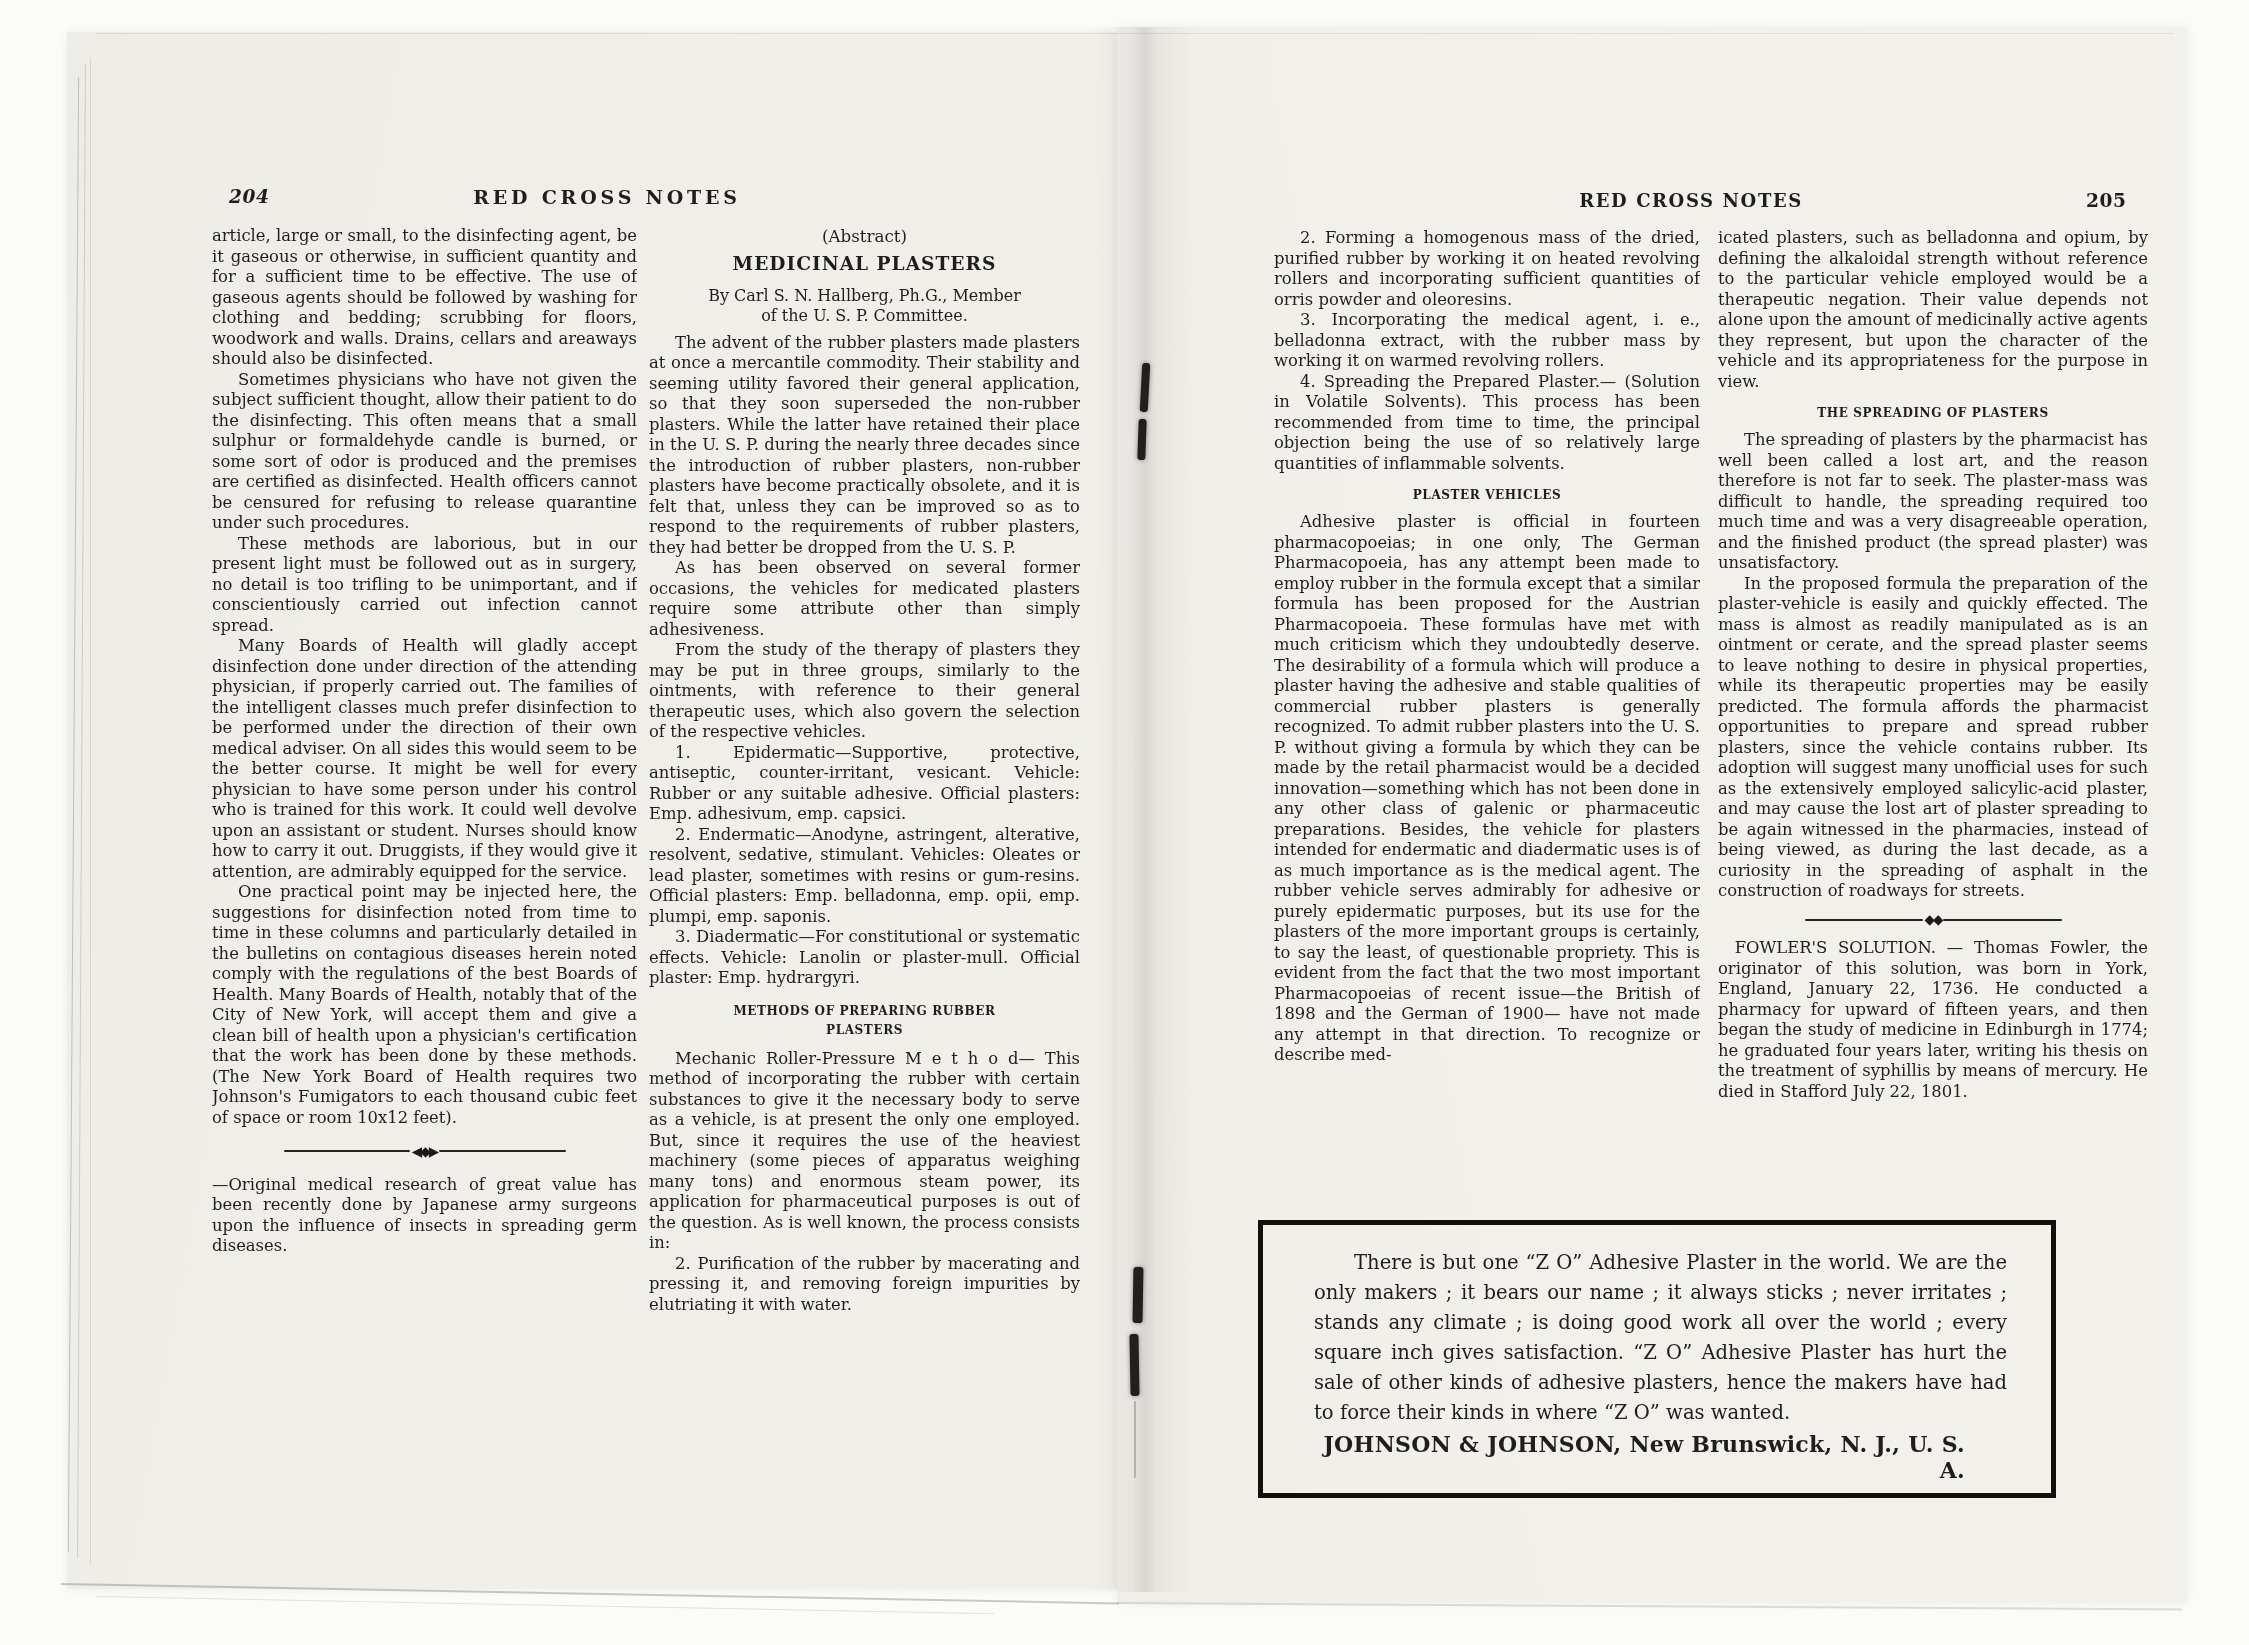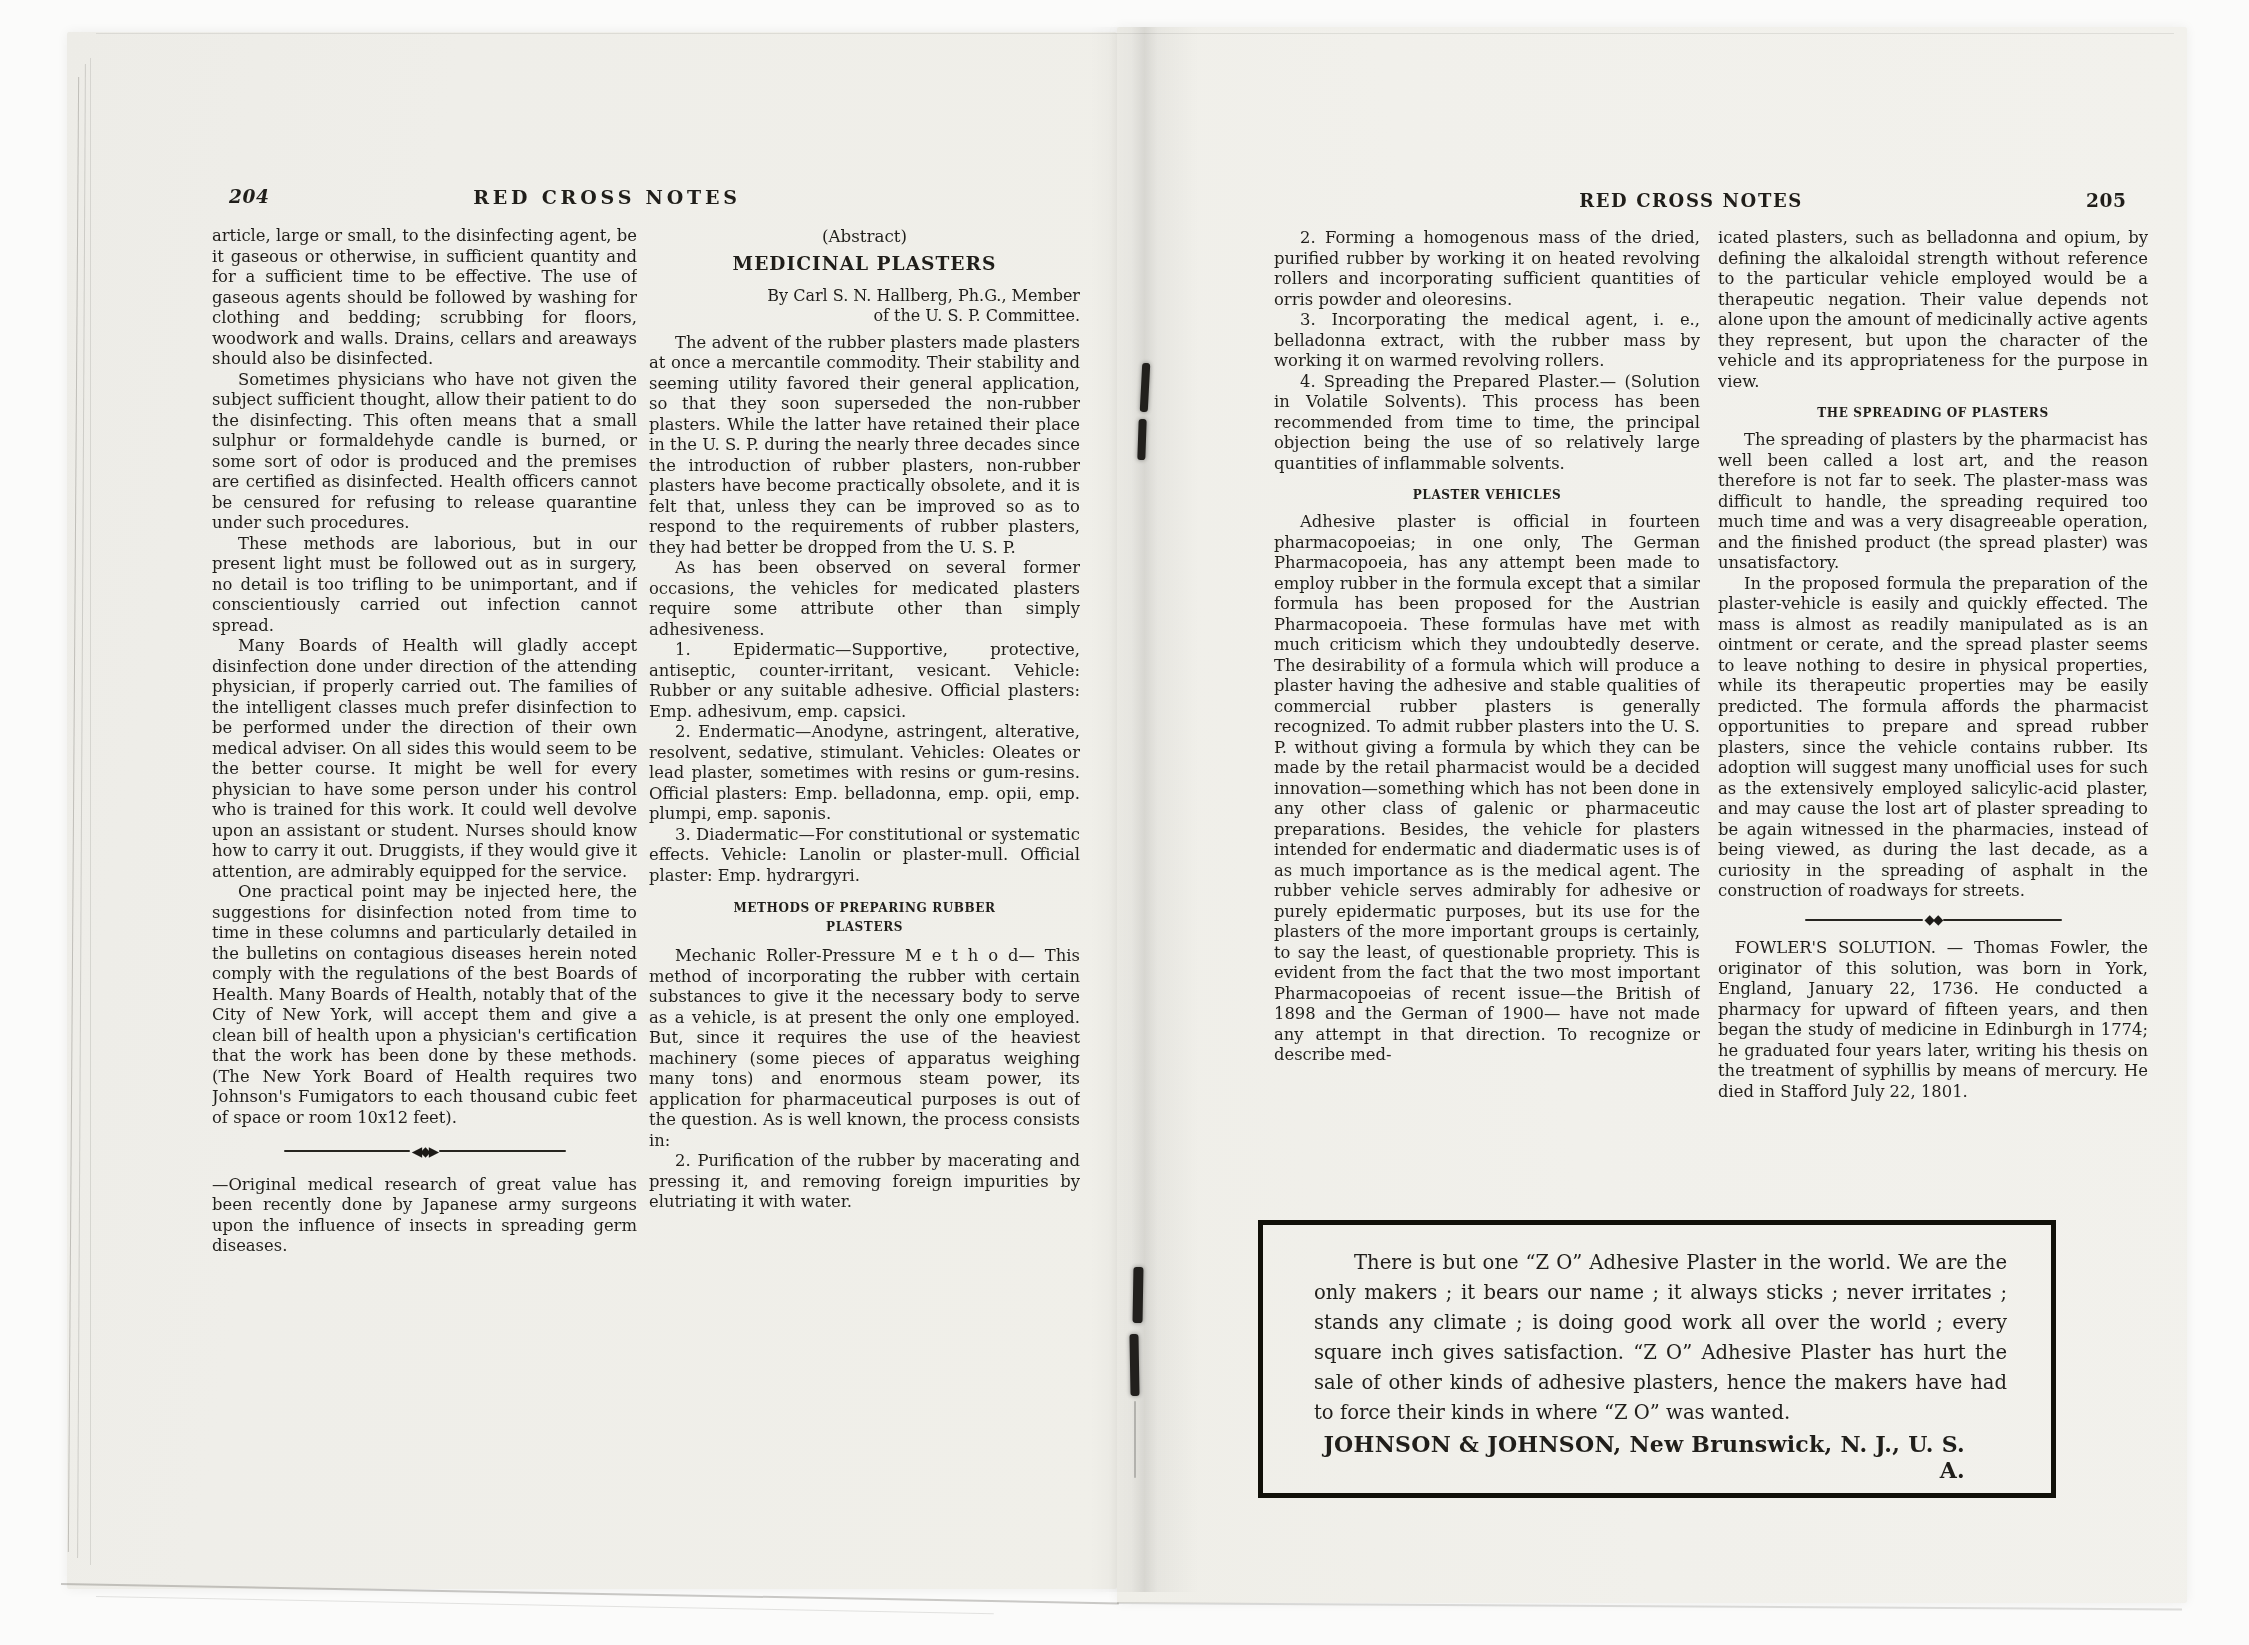--- a/index.html
+++ b/index.html
@@ -35,21 +35,21 @@
   .rh-right{left:1570px;top:190px;width:242px;font-size:18px;letter-spacing:1.6px;}
 
   .col{position:absolute;text-align:justify;font-size:16.4px;line-height:20.5px;overflow:hidden;}
   .col p{margin:0;text-indent:26px;}
   .col p.noindent{text-indent:0;}
   .col p.smallindent{text-indent:16.7px;}
 
   .center{text-align:center;text-indent:0 !important;}
   .abstract-label{font-size:16.7px;margin-bottom:7.7px !important;}
   .article-title{font-size:18.6px;font-weight:bold;letter-spacing:1px;margin-bottom:11.5px !important;}
-  .byline{font-size:16px;line-height:20px;text-align:right;}
+  .byline{font-size:16px;line-height:20px;}
   .byline-last{margin-bottom:6.4px !important;}
   .subhead{font-weight:bold;font-size:12px;line-height:19px;letter-spacing:0.6px;margin-top:13px !important;margin-bottom:9px !important;}
   .subhead2{margin-top:11.5px !important;margin-bottom:7.7px !important;}
 
   .divider{display:flex;align-items:center;justify-content:center;margin:16.7px auto;width:282px;}
   .divider .line{flex:1;height:1.9px;background:#26241f;border-radius:1.3px;}
   .divider .orn{font-family:"DejaVu Sans","Liberation Sans",sans-serif;font-size:13.5px;line-height:13.5px;color:#1c1a17;letter-spacing:-1.9px;padding:0 1.3px;}
 
   .ad-box{
     position:absolute;left:1258px;top:1220px;width:798px;height:278px;
@@ -97,20 +97,21 @@
   <p class="noindent">—Original medical research of great value has been recently done by Japanese army surgeons upon the influence of insects in spreading germ diseases.</p>
 </div>
 
 <div class="col" style="left:649px;top:226px;width:431px;height:1334px;">
   <p class="center abstract-label">(Abstract)</p>
   <p class="center article-title">MEDICINAL PLASTERS</p>
   <p class="center byline">By Carl S. N. Hallberg, Ph.G., Member</p>
   <p class="center byline byline-last">of the U. S. P. Committee.</p>
   <p>The advent of the rubber plasters made plasters at once a mercantile commodity.  Their stability and seeming utility favored their general application, so that they soon superseded the non-rubber plasters.  While the latter have retained their place in the U. S. P. during the nearly three decades since the introduction of rubber plasters, non-rubber plasters have become practically obsolete, and it is felt that, unless they can be improved so as to respond to the requirements of rubber plasters, they had better be dropped from the U. S. P.</p>
   <p>As has been observed on several former occasions, the vehicles for medicated plasters require some attribute other than simply adhesiveness.</p>
+  <p>From the study of the therapy of plasters they may be put in three groups, similarly to the ointments, with reference to their general therapeutic uses, which also govern the selection of the respective vehicles.</p>
   <p>1.  Epidermatic—Supportive, protective, antiseptic, counter-irritant, vesicant. Vehicle: Rubber or any suitable adhesive.  Official plasters: Emp. adhesivum, emp. capsici.</p>
   <p>2.  Endermatic—Anodyne, astringent, alterative, resolvent, sedative, stimulant. Vehicles: Oleates or lead plaster, sometimes with resins or gum-resins.  Official plasters: Emp. belladonna, emp. opii, emp. plumpi, emp. saponis.</p>
   <p>3.  Diadermatic—For constitutional or systematic effects.  Vehicle: Lanolin or plaster-mull.  Official plaster: Emp. hydrargyri.</p>
   <p class="center subhead" style="margin-bottom:0 !important;">METHODS OF PREPARING RUBBER</p>
   <p class="center subhead" style="margin-top:0 !important;">PLASTERS</p>
   <p>Mechanic Roller-Pressure M e t h o d— This method of incorporating the rubber with certain substances to give it the necessary body to serve as a vehicle, is at present the only one employed.  But, since it requires the use of the heaviest machinery (some pieces of apparatus weighing many tons) and enormous steam power, its application for pharmaceutical purposes is out of the question.  As is well known, the process consists in:</p>
   <p>2.  Purification of the rubber by macerating and pressing it, and removing foreign impurities by elutriating it with water.</p>
 </div>
 
 <div class="running-header rh-right">RED CROSS NOTES</div>

